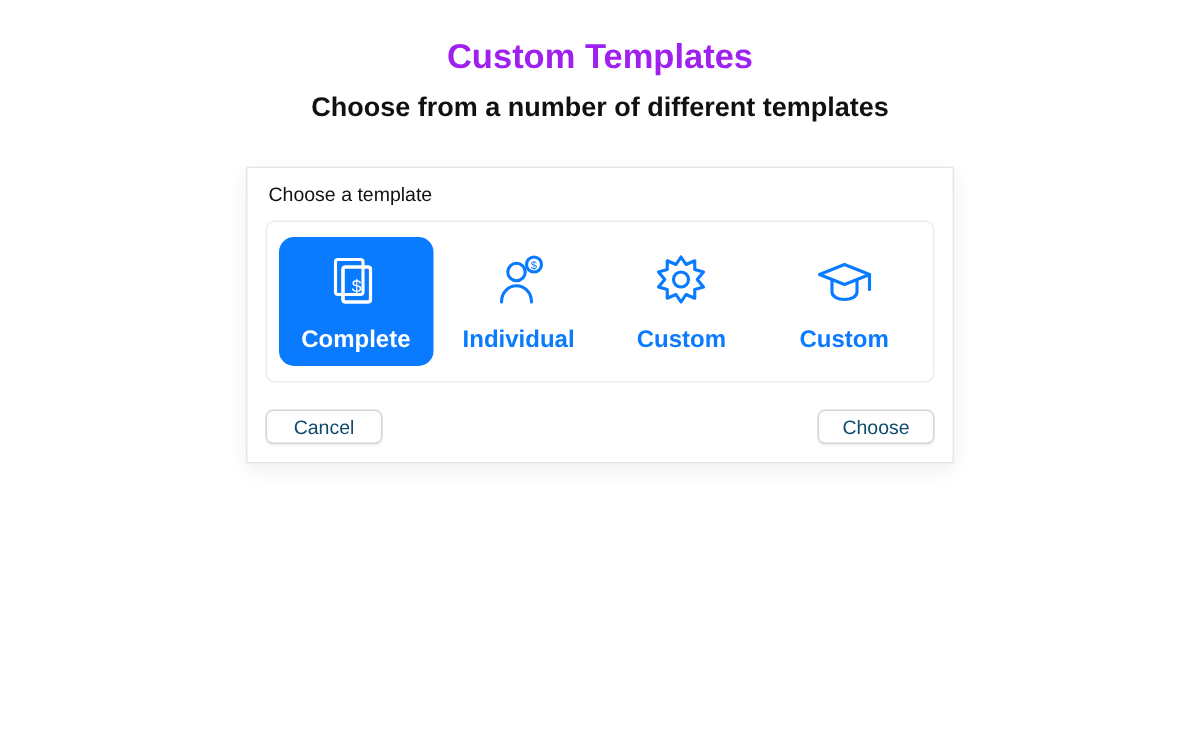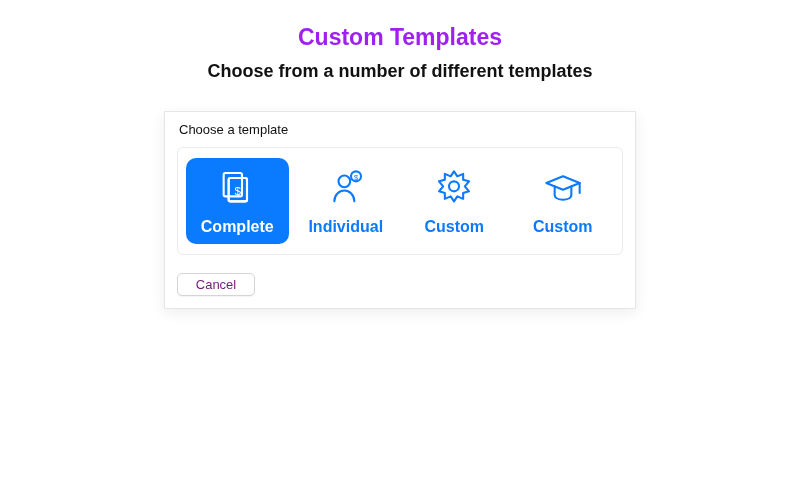--- a/index.html
+++ b/index.html
@@ -89,21 +89,21 @@
   }
   .btn {
     min-width: 78px;
     padding: 3px 14px;
     font-size: 13px;
     background: #ffffff;
     border: 1px solid #d4d4d4;
     border-radius: 5px;
     box-shadow: 0 1px 1px rgba(0,0,0,0.05);
     cursor: pointer;
-    color: #701a75;
+    color: #0c4a6e;
   }
 </style>
 </head>
 <body>
 
 <div class="hero">
   <h1>Custom Templates</h1>
   <p>
     <span>Choose from a number of different templates</span><br>
   </p>
@@ -161,14 +161,15 @@
           </svg>
         </span>
         <span class="label">Custom</span>
       </div>
 
     </div>
   </div>
 
   <div class="footer">
     <button class="btn">Cancel</button>
+    <button class="btn">Choose</button>
   </div>
 </div>
 
 </body></html>

